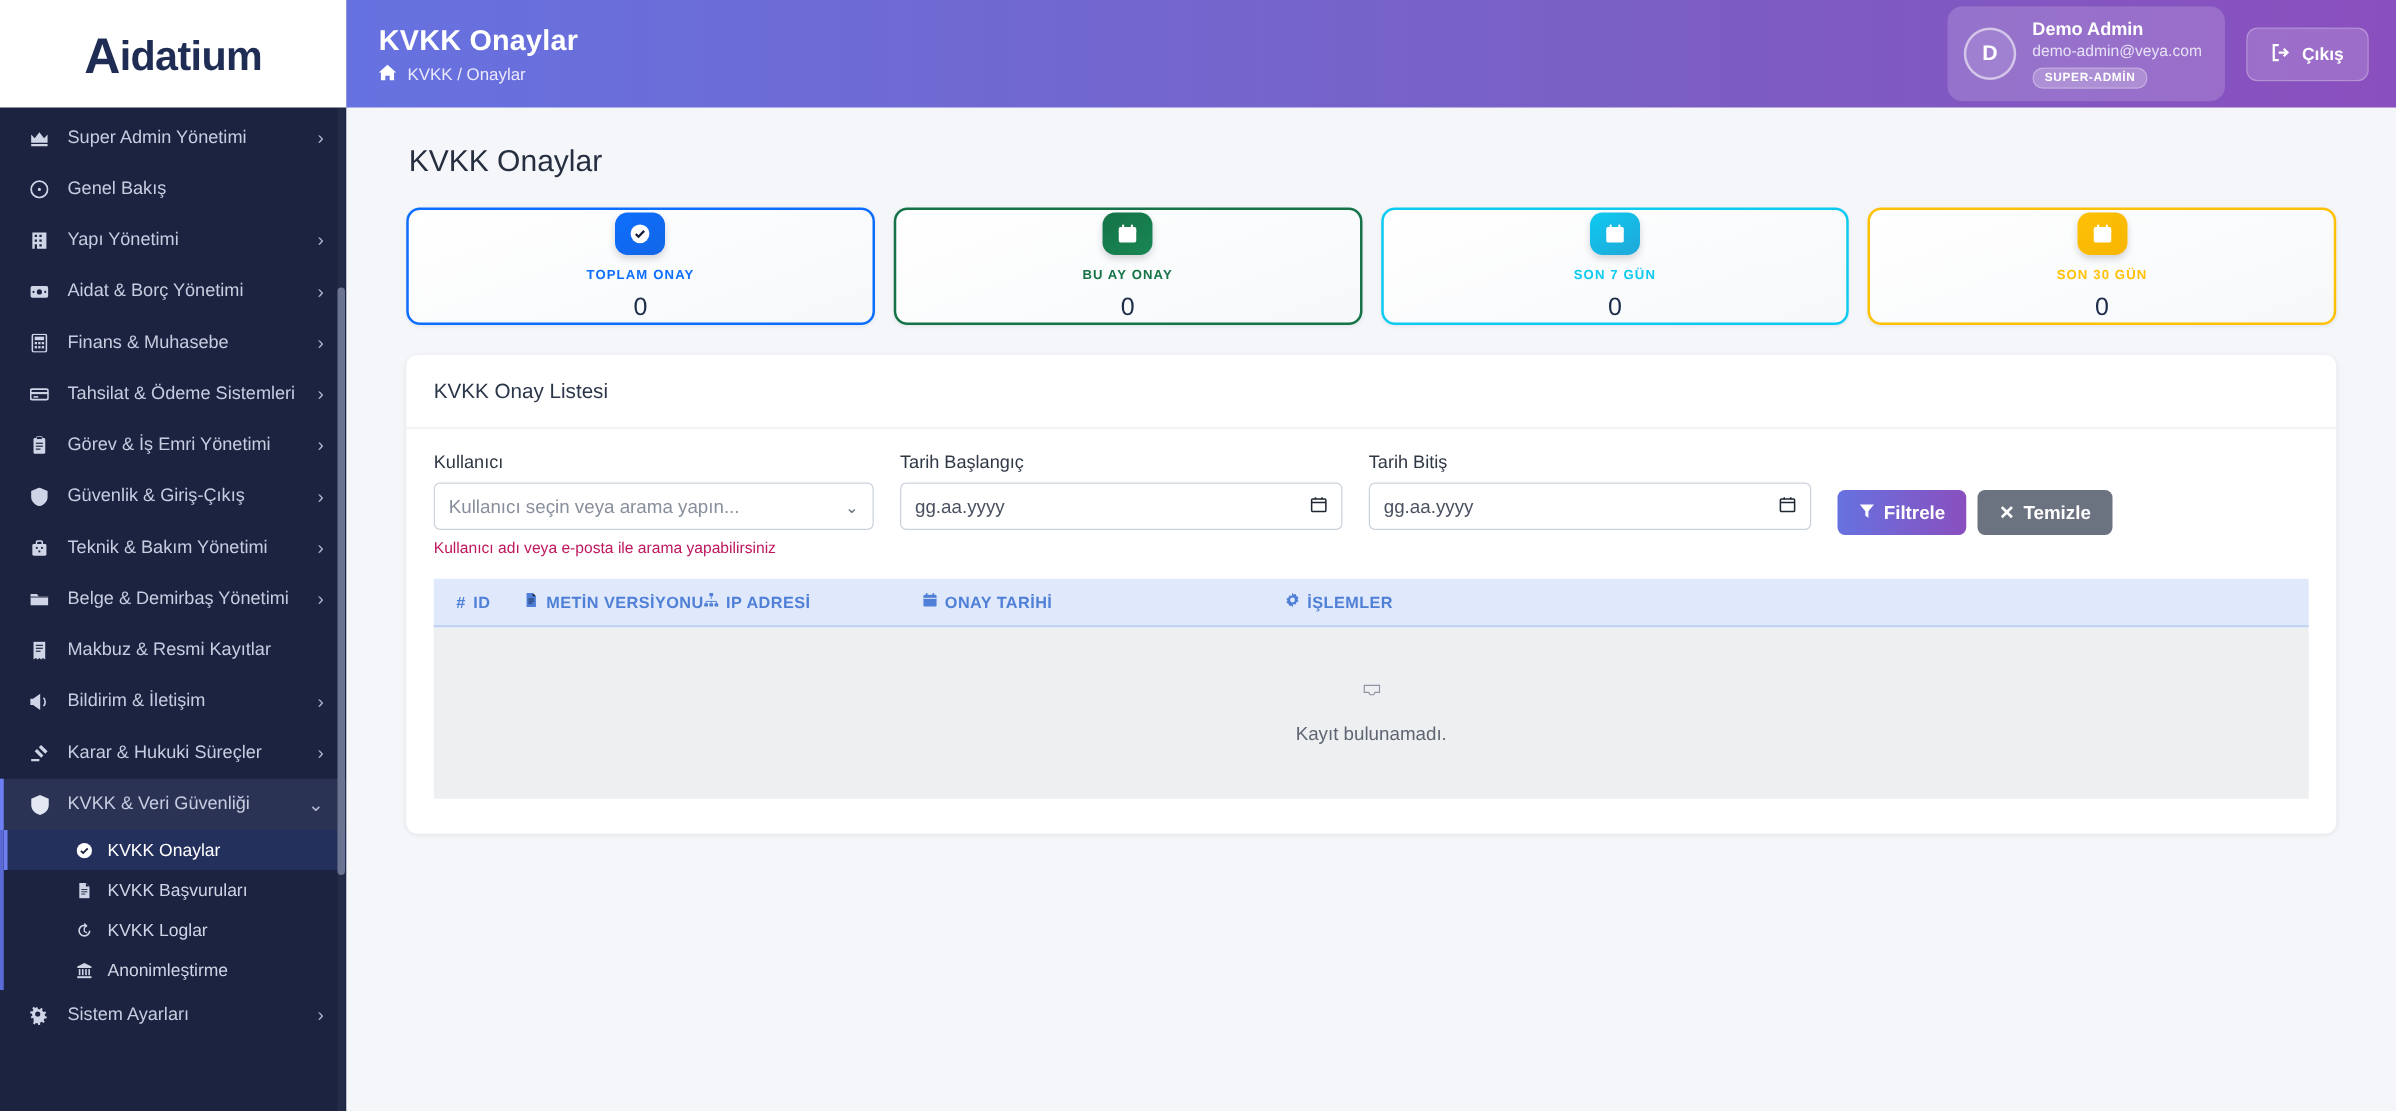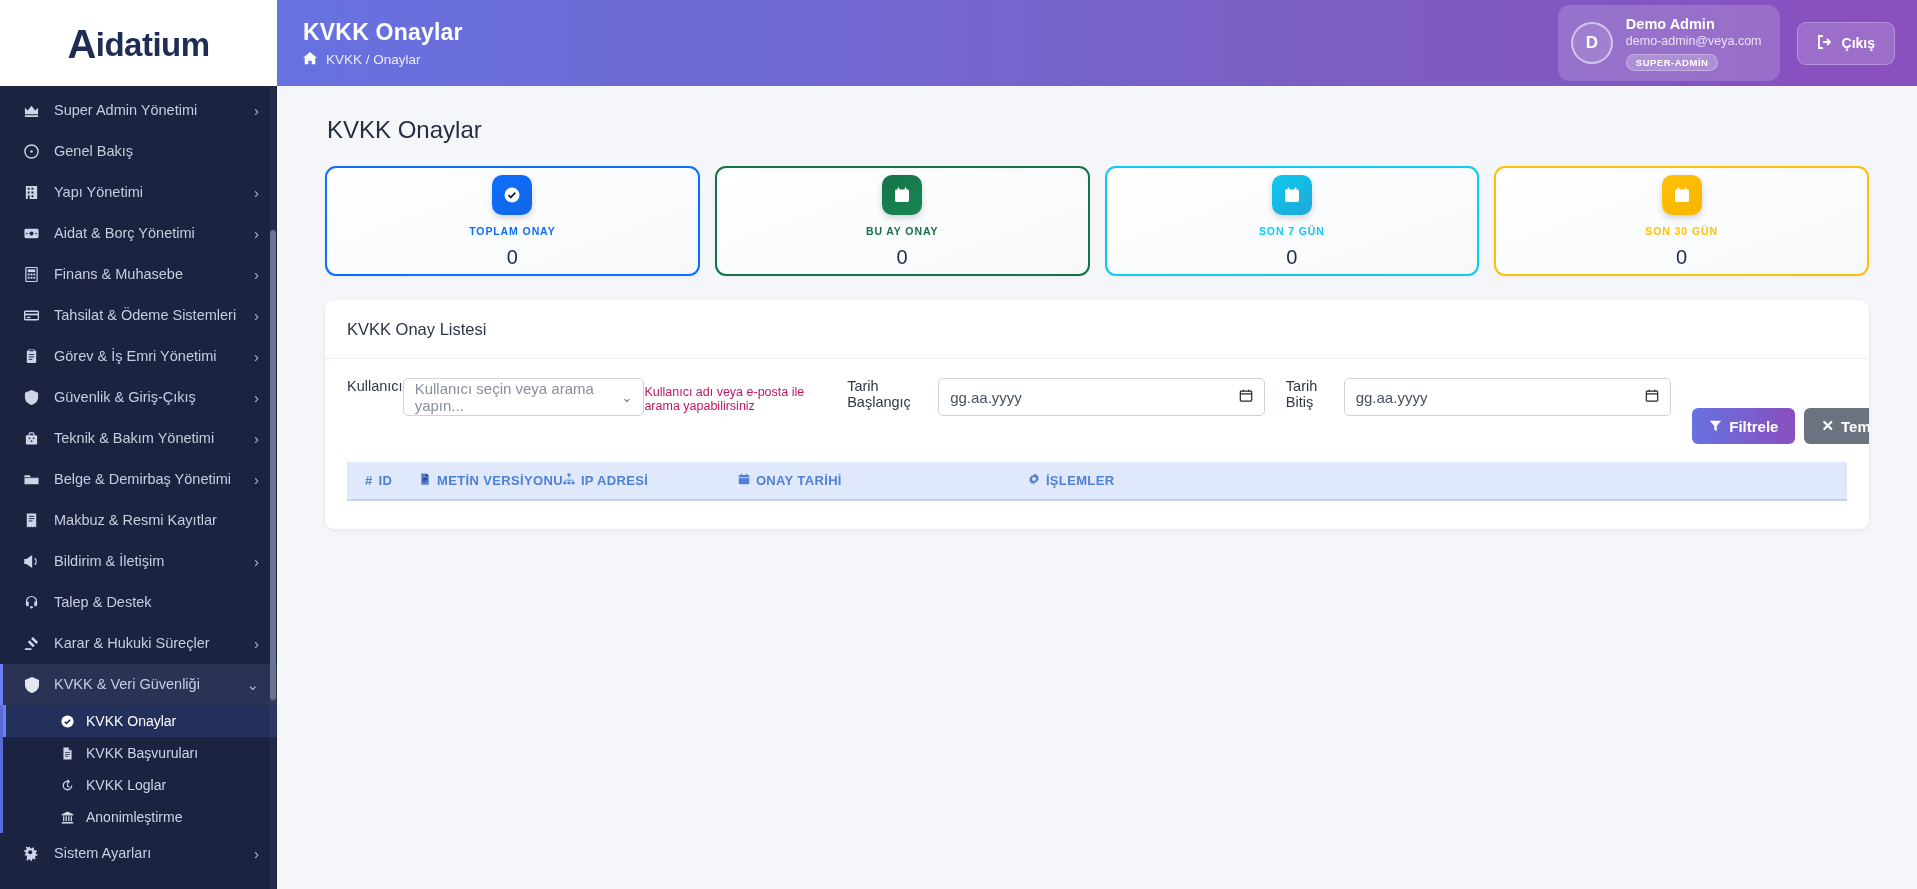--- a/index.html
+++ b/index.html
@@ -184,21 +184,21 @@
     font-size: 24px;
     color: #262f40;
     margin: 8px 0 22px 2px;
     font-weight: normal;
   }
 
   
   .stats { display: flex; gap: 15px; margin-bottom: 24px; }
   .stat-card {
     flex: 1 1 0;
-    height: 110px;
+    height: 94px;
     border-radius: 11px;
     border: 2px solid #ccc;
     background: linear-gradient(160deg, #ffffff 0%, #f6f8fa 100%);
     display: flex; flex-direction: column; align-items: center;
     justify-content: center;
     box-shadow: 0 1px 3px rgba(20,30,60,0.06);
     cursor: pointer;
     padding-top: 2px;
   }
   .stat-icon {
@@ -226,21 +226,21 @@
     border-bottom: 1px solid #ebedf2;
     font-size: 16.5px;
     color: #2c3649;
   }
   .filters {
     display: flex;
     align-items: flex-start;
     gap: 21px;
     padding: 19px 22px 18px 22px;
   }
-  .field { display: flex; flex-direction: row; }
+  .field { display: flex; flex-direction: column; }
   .field-label { font-size: 14.5px; color: #2f3845; margin-bottom: 8px; }
   .select-box, .date-box {
     height: 38px;
     border: 1px solid #ccd2dc;
     border-radius: 5px;
     background: #fff;
     display: flex; align-items: center;
     padding: 0 11px;
     font-size: 15px;
     color: #888f9c;
@@ -430,29 +430,20 @@
           </div>
           <div class="nav-item">
             <span class="ico">
               <svg width="15" height="15" viewBox="0 0 16 16" fill="#cfd5e6">
                 <path d="M1 6v4h2l5 3.5V2.5L3 6H1zm10.5-1.5a5 5 0 010 7" fill="none" stroke="#cfd5e6" stroke-width="1.4"></path>
                 <path d="M1 6v4h2l5 3.5V2.5L3 6H1z"></path>
               </svg>
             </span>
             <span class="lbl">Bildirim &amp; İletişim</span>
             <span class="chev">›</span>
-          </div>
-          <div class="nav-item">
-            <span class="ico">
-              <svg width="15" height="15" viewBox="0 0 16 16" fill="#cfd5e6">
-                <path d="M8 1a6 6 0 00-6 6v3a2 2 0 002 2h1V7H3.2A4.8 4.8 0 018 2.2 4.8 4.8 0 0112.8 7H11v5h1a2 2 0 002-2V7a6 6 0 00-6-6z"></path>
-                <circle cx="8" cy="13" r="1.4"></circle>
-              </svg>
-            </span>
-            <span class="lbl">Talep &amp; Destek</span>
           </div>
           <div class="nav-item">
             <span class="ico">
               <svg width="15" height="15" viewBox="0 0 16 16" fill="#cfd5e6">
                 <path d="M9.5 1l5.5 5.5-2 2L7.5 3l2-2zM6 4.5L11.5 10l-2 2L4 6.5l2-2zM1 13h7v2H1v-2z"></path>
               </svg>
             </span>
             <span class="lbl">Karar &amp; Hukuki Süreçler</span>
             <span class="chev">›</span>
           </div>
@@ -712,17 +703,25 @@
                 <span>ONAY TARİHİ</span>
               </div>
               <div class="th c-actions">
                 <span><svg width="12" height="12" viewBox="0 0 16 16" fill="#4f7fd6">
                     <path d="M8 0l1 2.2 2.4-.5.9 2.3 2.2 1-1.1 2.2 1.1 2.2-2.2 1-.9 2.3-2.4-.5L8 16l-1-2.2-2.4.5-.9-2.3-2.2-1L2.6 8.8 1.5 6.6l2.2-1 .9-2.3L7 3.8 8 0z"></path>
                     <circle cx="8" cy="8" r="2.6" fill="#dfe9fb"></circle>
                   </svg></span>
                 <span>İŞLEMLER</span>
               </div>
             </div>
+          <div class="empty">
+            <span class="empty-icon">
+              <svg width="17" height="15" viewBox="0 0 16 16" fill="#8d94a3">
+                  <path d="M1 3h14v7H11l-1.2 2h-3.6L5 10H1V3zm1 1v5h3.6l1.2 2h2.4l1.2-2H14V4H2z"></path>
+                </svg>
+            </span>
+            <span class="empty-text">Kayıt bulunamadı.</span>
+          </div>
         </div>
       </div>
     </div>
   </div>
 </div>
 
 </body></html>

